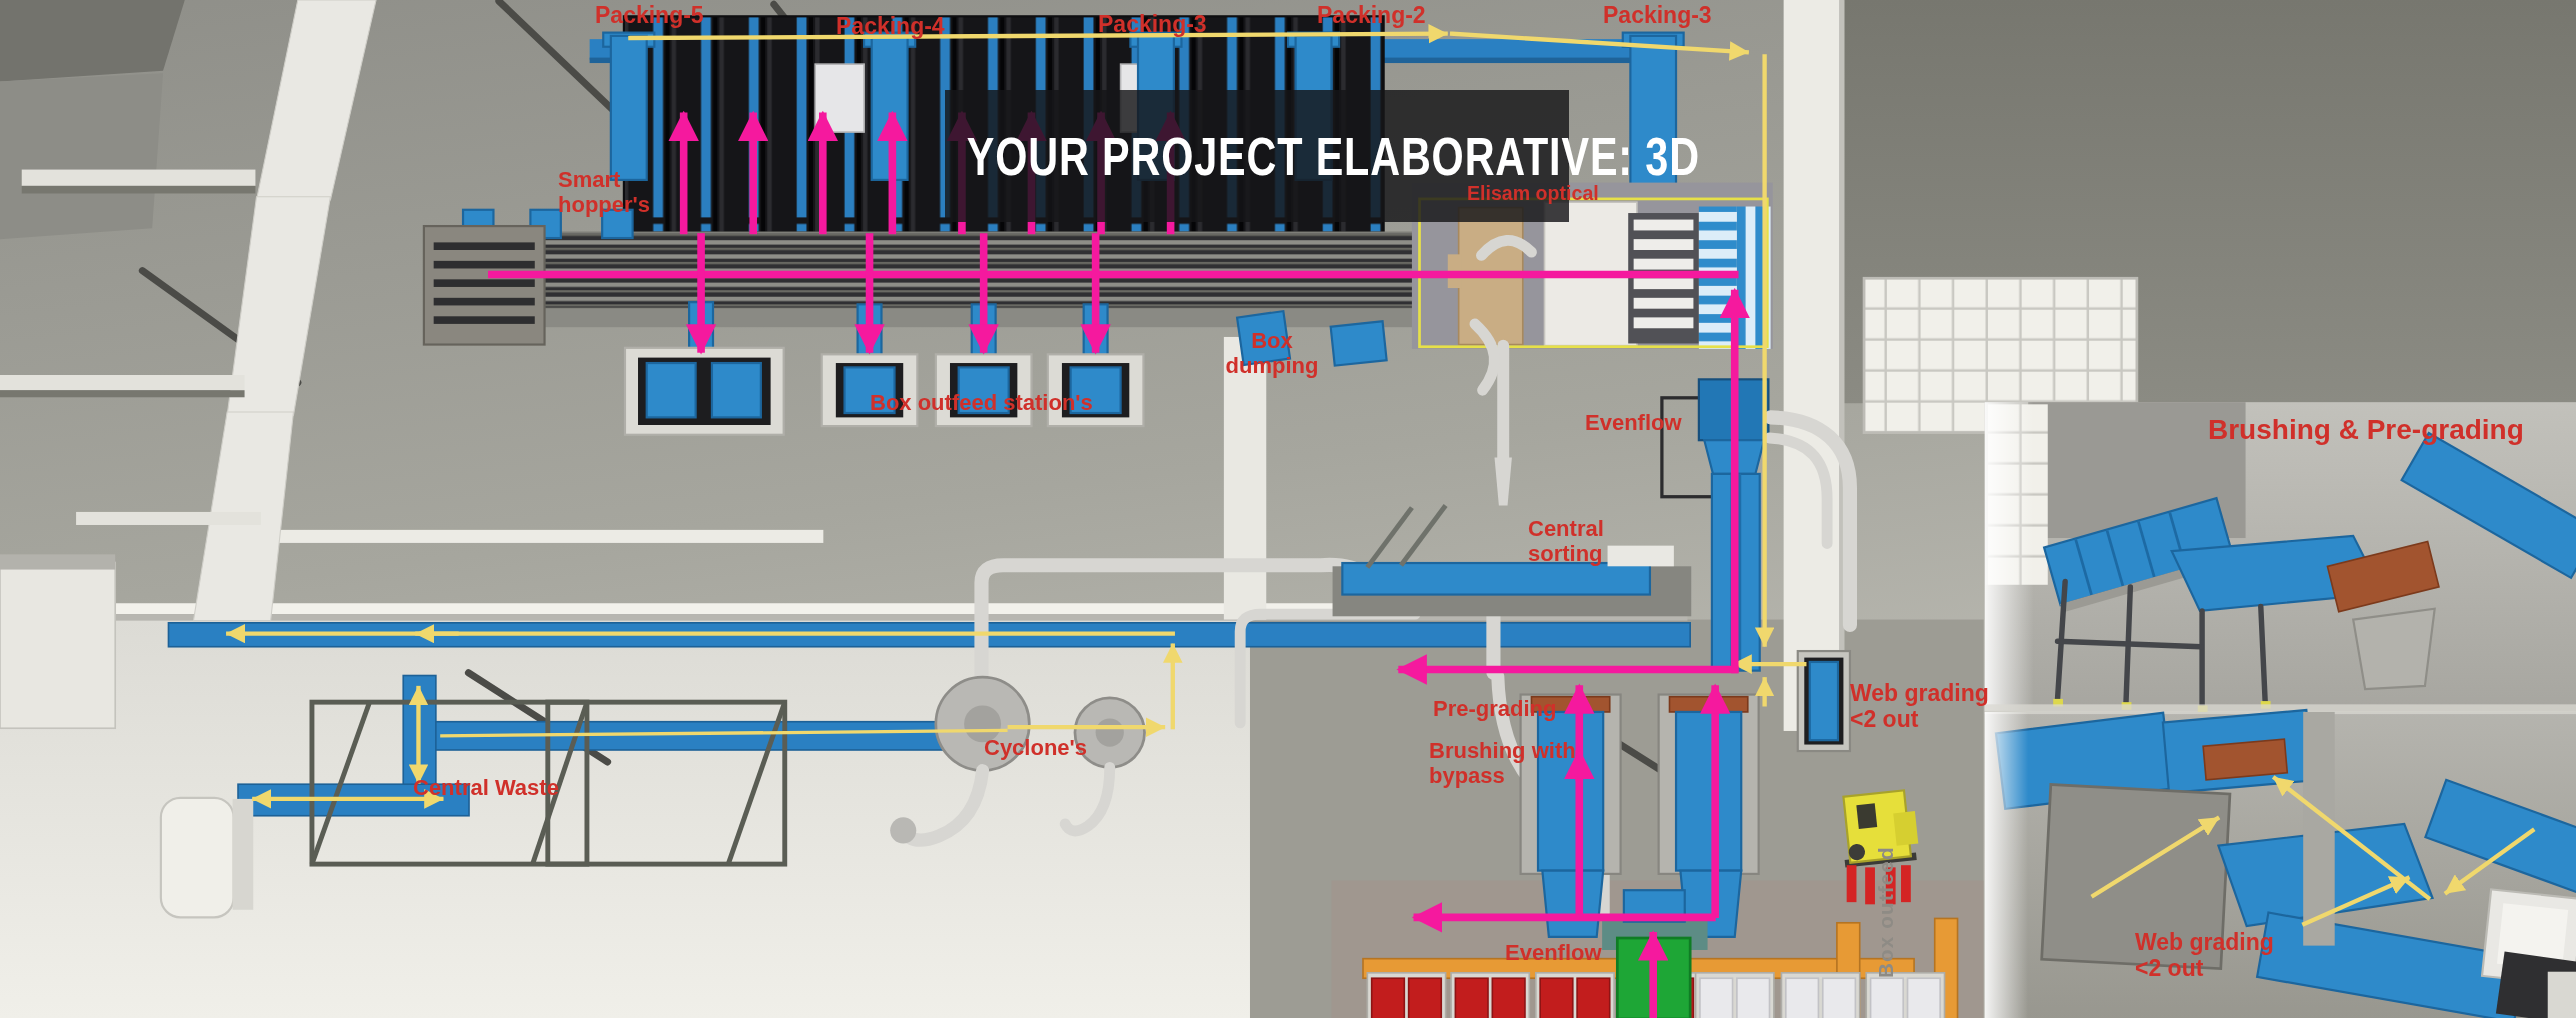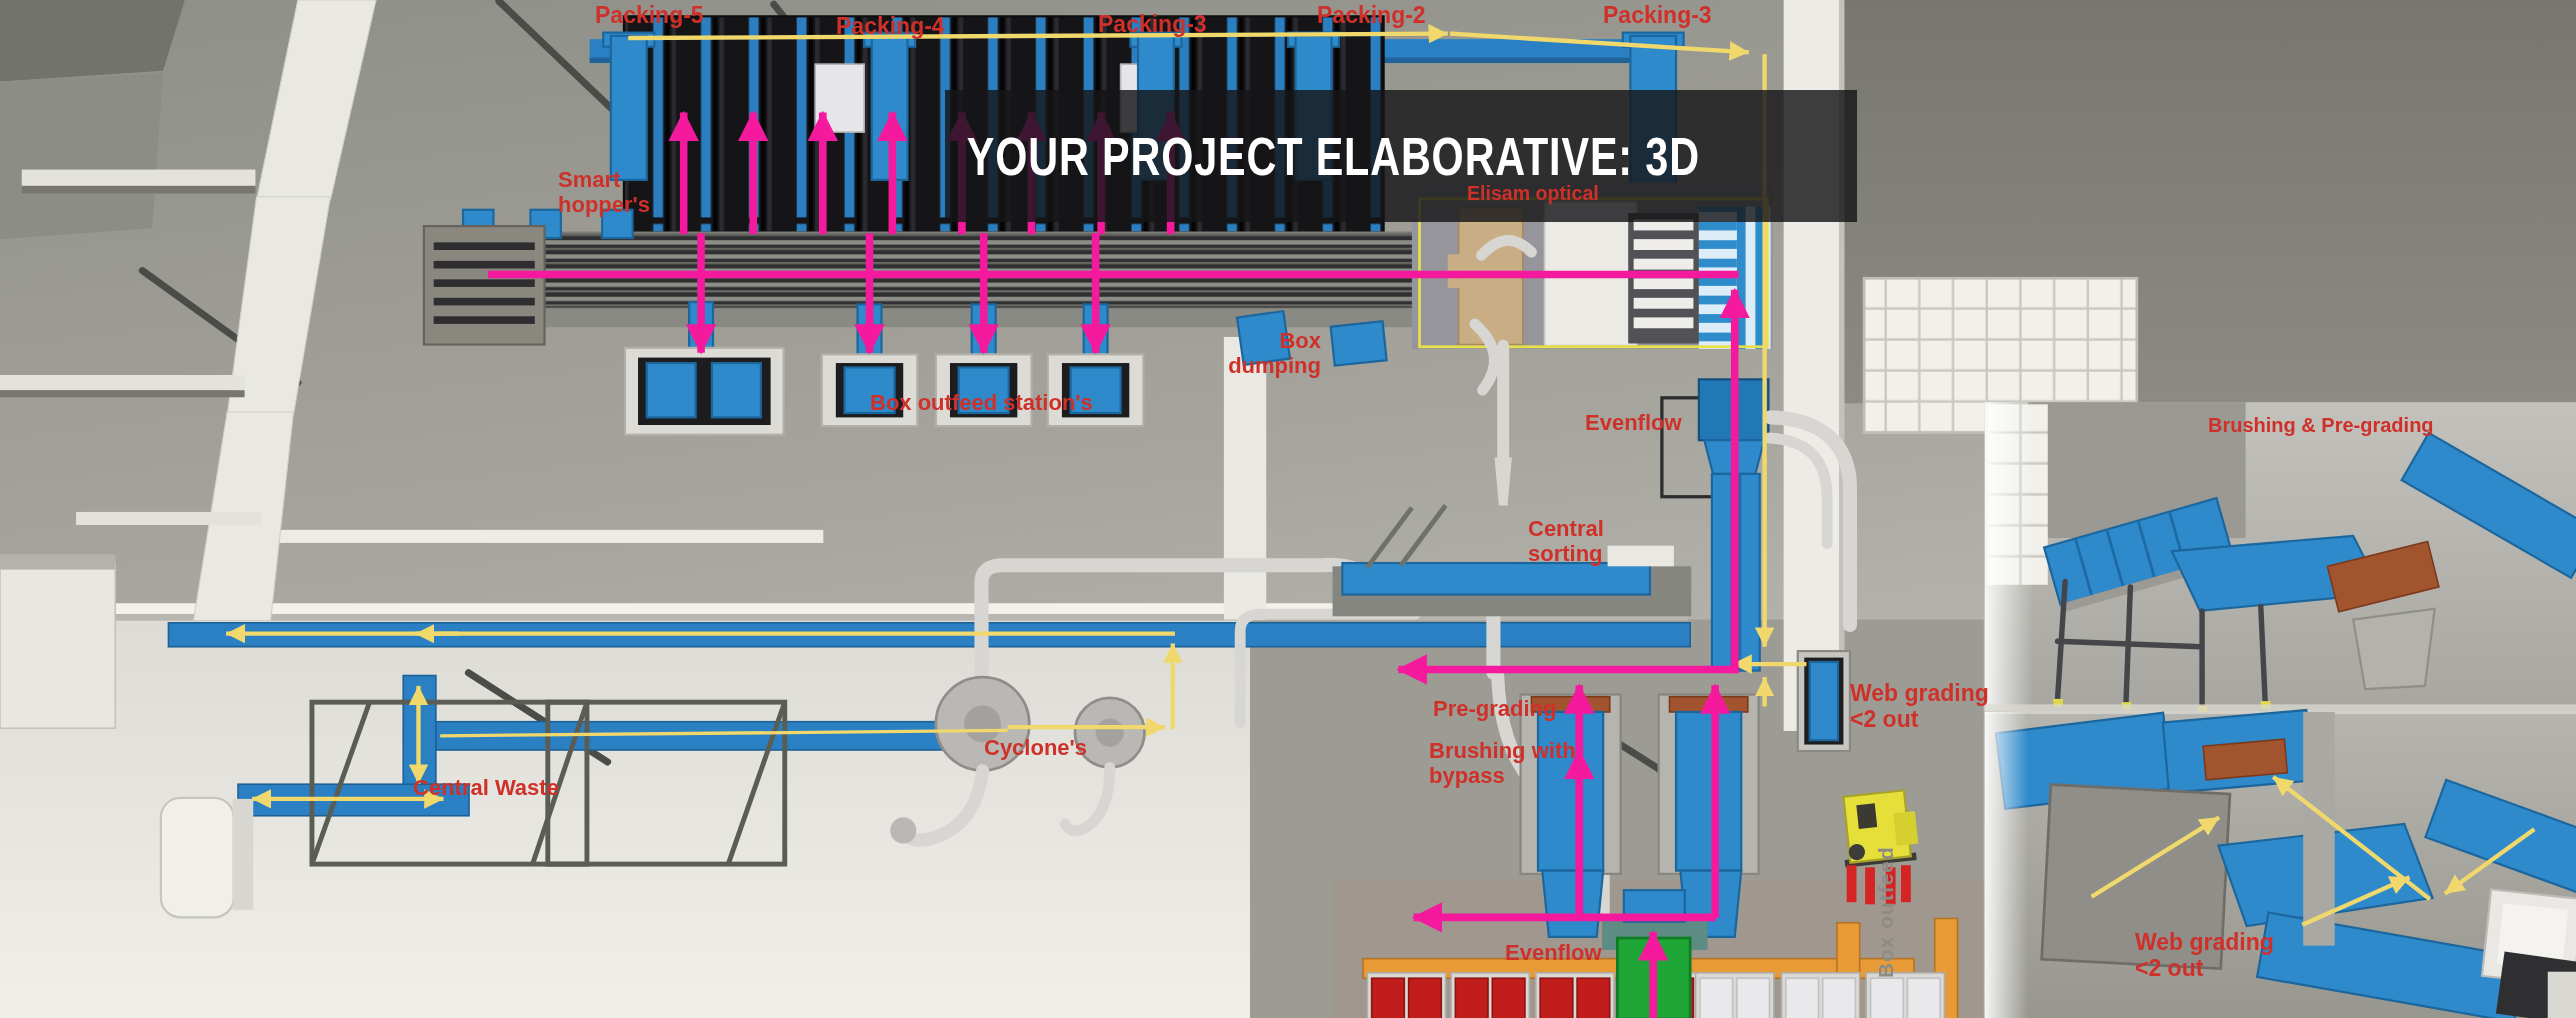--- a/index.html
+++ b/index.html
@@ -13,26 +13,26 @@
   .frameK{fill:none;stroke:#5a5d54;stroke-width:9;}
   .leg{stroke:#44464a;stroke-width:10;stroke-linecap:round;}
   .beam{stroke:#4b4b47;stroke-width:13;stroke-linecap:round;}
   .rol{fill:#a2542f;stroke:#7c3a1c;stroke-width:3;}
   .yl{fill:none;stroke:#f0d86d;stroke-width:8;stroke-linecap:square;}
   .yl6{fill:none;stroke:#f0d86d;stroke-width:6;}
   .ml{fill:none;stroke:#f5199e;stroke-width:14;stroke-linecap:square;}
   
   .lbl{position:absolute;font-weight:700;font-size:22px;line-height:1.12;
        color:var(--label-red,#d0302a);white-space:pre-line;z-index:30;}
-  .lbl.s36{font-size:19.6px;margin-top:31px;} .lbl.s42{font-size:23px;} .lbl.s44{font-size:20px;}
-  .lbl.ctr{text-align:right;}
+  .lbl.s36{font-size:19.6px;margin-top:31px;} .lbl.s42{font-size:23px;} .lbl.s44{font-size:28px;}
+  .lbl.ctr{text-align:center;}
   #box-outfeed{position:absolute;left:1874px;top:978px;z-index:30;
        transform:rotate(-90deg);transform-origin:0 0;
        font-weight:700;font-size:20.7px;letter-spacing:1.1px;color:#8e8b85;white-space:nowrap;}
-  #banner{position:absolute;left:945px;top:90px;width:912px;height:132px;
+  #banner{position:absolute;left:945px;top:90px;width:624px;height:132px;
        background:rgba(22,22,25,.82);display:flex;align-items:center;z-index:20;}
   #banner .t{font-weight:700;font-size:53px;color:#fff;letter-spacing:1.1px;
        padding-left:28px;transform:scaleX(.78);transform-origin:left center;white-space:nowrap;}
 </style>
 </head>
 <body>
 
 <div id="canvas">
 
 <svg id="scene" width="2576" height="1019" viewBox="0 0 4740 1875" xmlns="http://www.w3.org/2000/svg">

